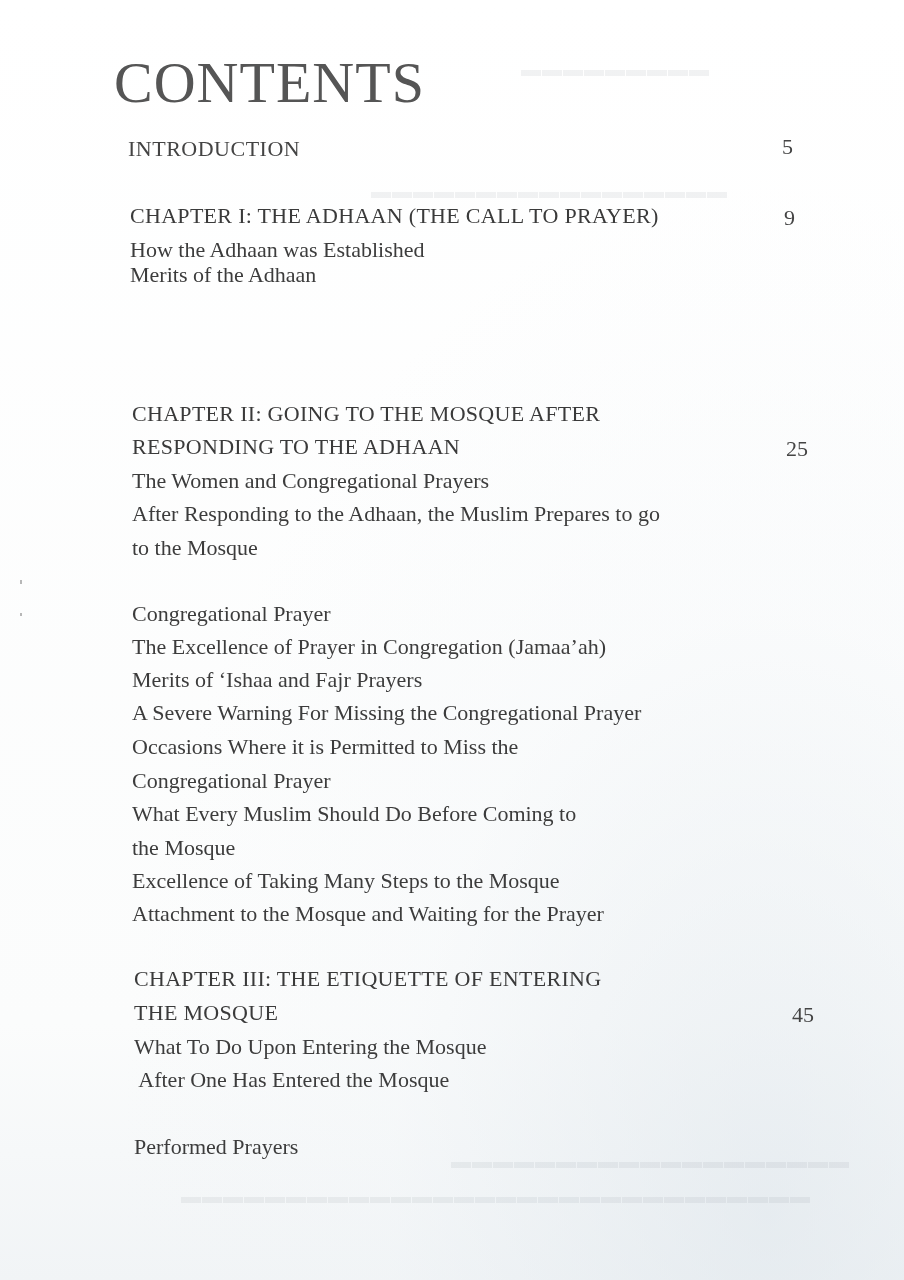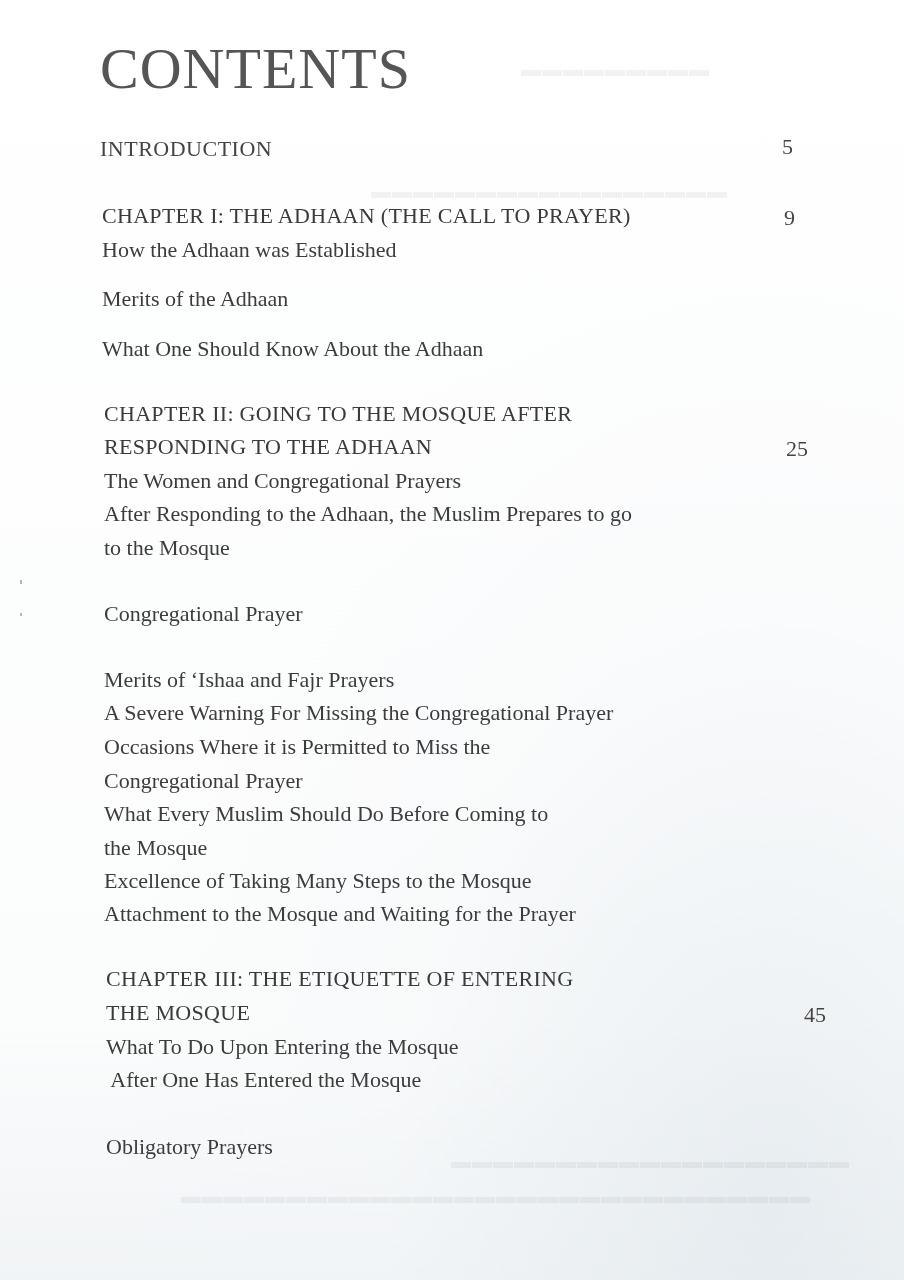--- a/index.html
+++ b/index.html
@@ -32,29 +32,30 @@
       transform: scaleX(-1);
     }
     .title {
       position: absolute;
       left: 100px;
       top: 40px;
       font-size: 58px;
       letter-spacing: 1px;
       color: #555555;
       font-weight: normal;
-      margin: 0;
+      margin: 14px;
       line-height: 1;
     }
     .row {
       position: absolute;
       font-size: 22px;
       line-height: 1;
       white-space: nowrap;
       color: #3a3a3a;
+      margin-left: 28px;
     }
     .intro {
       left: 100px;
       top: 138px;
       font-size: 22px;
       letter-spacing: 0.5px;
       color: #444;
     }
     .chapter {
       font-size: 22px;
@@ -91,39 +92,39 @@
   <div class="speck" style="left:20px; top:613px; height:3px;"></div>
 
   <h1 class="title">CONTENTS</h1>
 
   <div class="row intro">INTRODUCTION</div>
   <div class="page-num" style="left:782px; top:134px;">5</div>
 
   <div class="row chapter" style="left:102px; top:205px;">CHAPTER I: THE ADHAAN (THE CALL TO PRAYER)</div>
   <div class="page-num" style="left:784px; top:205px;">9</div>
   <div class="row entry" style="left:102px; top:239px;">How the Adhaan was Established</div>
-  <div class="row entry" style="left:102px; top:288px;">Merits of the Adhaan</div>
-  <div class="row entry" style="left:102px; top:338px;">What One Should Know About the Adhaan</div>
+  <div class="row entry" style="left:102px; top:264px;">Merits of the Adhaan</div>
 
   <div class="row chapter" style="left:104px; top:403px;">CHAPTER II: GOING TO THE MOSQUE AFTER</div>
   <div class="row chapter" style="left:104px; top:436px;">RESPONDING TO THE ADHAAN</div>
   <div class="page-num" style="left:786px; top:436px;">25</div>
   <div class="row entry" style="left:104px; top:470px;">The Women and Congregational Prayers</div>
   <div class="row entry" style="left:104px; top:503px;">After Responding to the Adhaan, the Muslim Prepares to go</div>
   <div class="row entry" style="left:104px; top:537px;">to the Mosque</div>
   <div class="row entry" style="left:104px; top:603px;">Congregational Prayer</div>
+  <div class="row entry" style="left:104px; top:636px;">The Excellence of Prayer in Congregation (Jamaa’ah)</div>
   <div class="row entry" style="left:104px; top:669px;">Merits of ‘Ishaa and Fajr Prayers</div>
   <div class="row entry" style="left:104px; top:702px;">A Severe Warning For Missing the Congregational Prayer</div>
   <div class="row entry" style="left:104px; top:736px;">Occasions Where it is Permitted to Miss the</div>
   <div class="row entry" style="left:104px; top:770px;">Congregational Prayer</div>
   <div class="row entry" style="left:104px; top:803px;">What Every Muslim Should Do Before Coming to</div>
   <div class="row entry" style="left:104px; top:837px;">the Mosque</div>
   <div class="row entry" style="left:104px; top:870px;">Excellence of Taking Many Steps to the Mosque</div>
   <div class="row entry" style="left:104px; top:903px;">Attachment to the Mosque and Waiting for the Prayer</div>
 
   <div class="row chapter" style="left:106px; top:968px;">CHAPTER III: THE ETIQUETTE OF ENTERING</div>
   <div class="row chapter" style="left:106px; top:1002px;">THE MOSQUE</div>
-  <div class="page-num" style="left:792px; top:1002px;margin-left:12px;">45</div>
+  <div class="page-num" style="left:792px; top:1002px;">45</div>
   <div class="row entry" style="left:106px; top:1036px;">What To Do Upon Entering the Mosque</div>
   <div class="row entry" style="left:106px; top:1069px; white-space:pre;"> After One Has Entered the Mosque</div>
-  <div class="row entry" style="left:106px; top:1136px;">Obligatory Prayers</div>
+  <div class="row entry" style="left:106px; top:1136px;">Performed Prayers</div>
 
 </div>
 
 </body></html>

